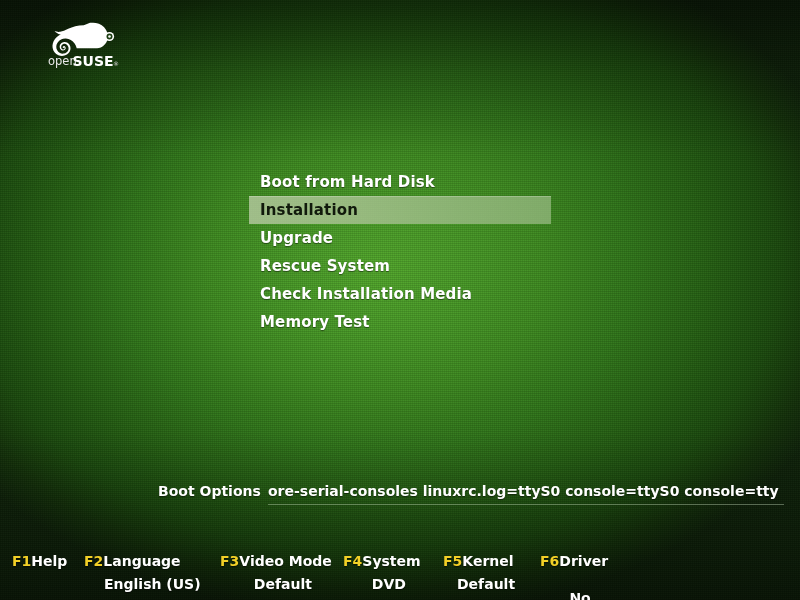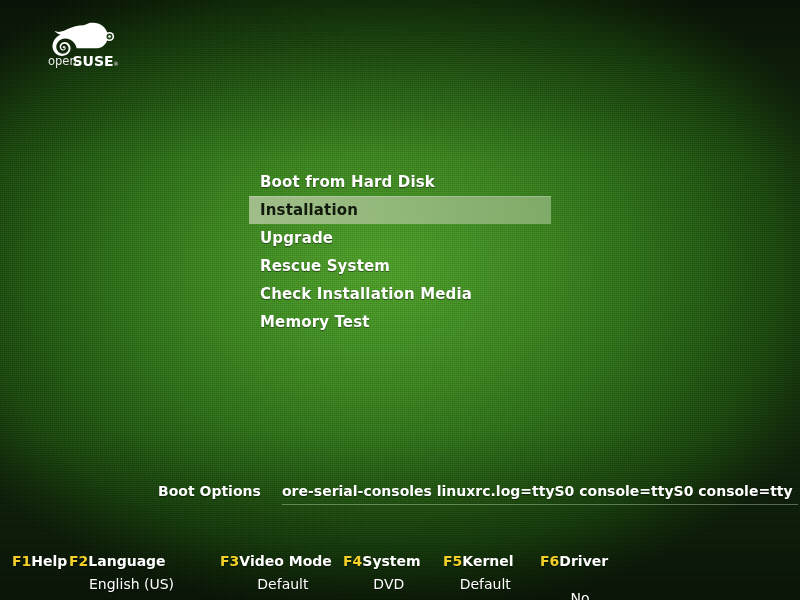--- a/index.html
+++ b/index.html
@@ -119,21 +119,21 @@
     height: 26px;
     line-height: 26px;
     color: #ffffff;
     font-size: 14px;
     font-weight: bold;
     white-space: nowrap;
     text-shadow: 0 1px 1px rgba(0,0,0,0.5);
   }
   #boot-options-field {
     position: absolute;
-    left: 282px;
+    left: 268px;
     top: 0;
     width: 516px;
     height: 26px;
     overflow: hidden;
     border-bottom: 1px solid rgba(200,220,190,0.40);
   }
   #boot-options-value {
     display: inline-block;
     height: 26px;
     line-height: 26px;
@@ -178,21 +178,21 @@
   }
   .fkey-label {
     color: #ffffff;
     margin-left: 0;
   }
   .fkey-value {
     color: #ffffff;
     height: 23px;
     line-height: 23px;
     font-size: 14px;
-    font-weight: normal;
+    font-weight: bold;
     text-shadow: 0 1px 1px rgba(0,0,0,0.6);
     display: block;
   }
 </style>
 </head>
 <body>
 
 <div id="screen">
 
   <div id="texture"></div>
@@ -260,21 +260,21 @@
     </div>
   </div>
 
   <div id="fkeys">
 
     <div class="fkey" style="left:12px;">
       <div class="fkey-line"><span class="fkey-key">F1</span><span class="fkey-label">Help</span></div>
       <div class="fkey-value" style="text-align:center;"></div>
     </div>
 
-    <div class="fkey" style="left:69px;">
+    <div class="fkey" style="left:84px;">
       <div class="fkey-line"><span class="fkey-key">F2</span><span class="fkey-label">Language</span></div>
       <div class="fkey-value" style="text-align:center;padding-left:20px;">English (US)</div>
     </div>
 
     <div class="fkey" style="left:220px;">
       <div class="fkey-line"><span class="fkey-key">F3</span><span class="fkey-label">Video Mode</span></div>
       <div class="fkey-value" style="text-align:center;padding-left:14px;">Default</div>
     </div>
 
     <div class="fkey" style="left:343px;">

